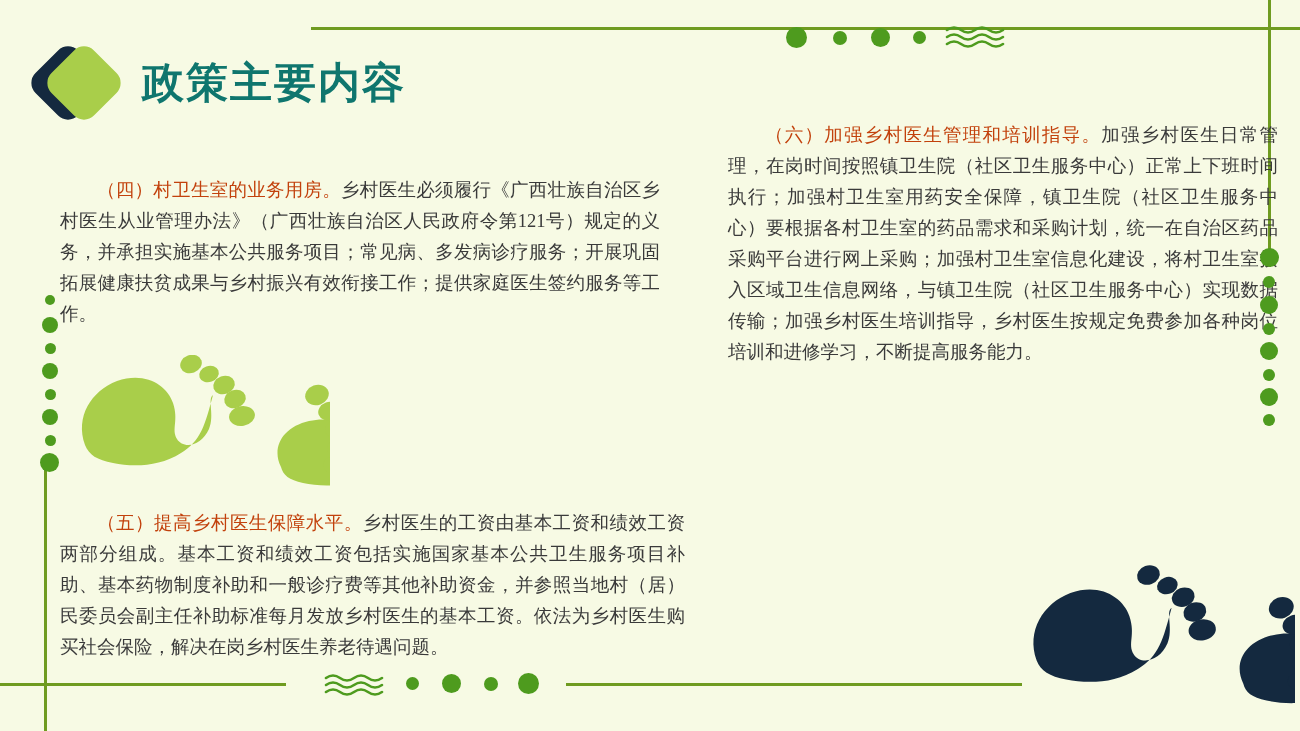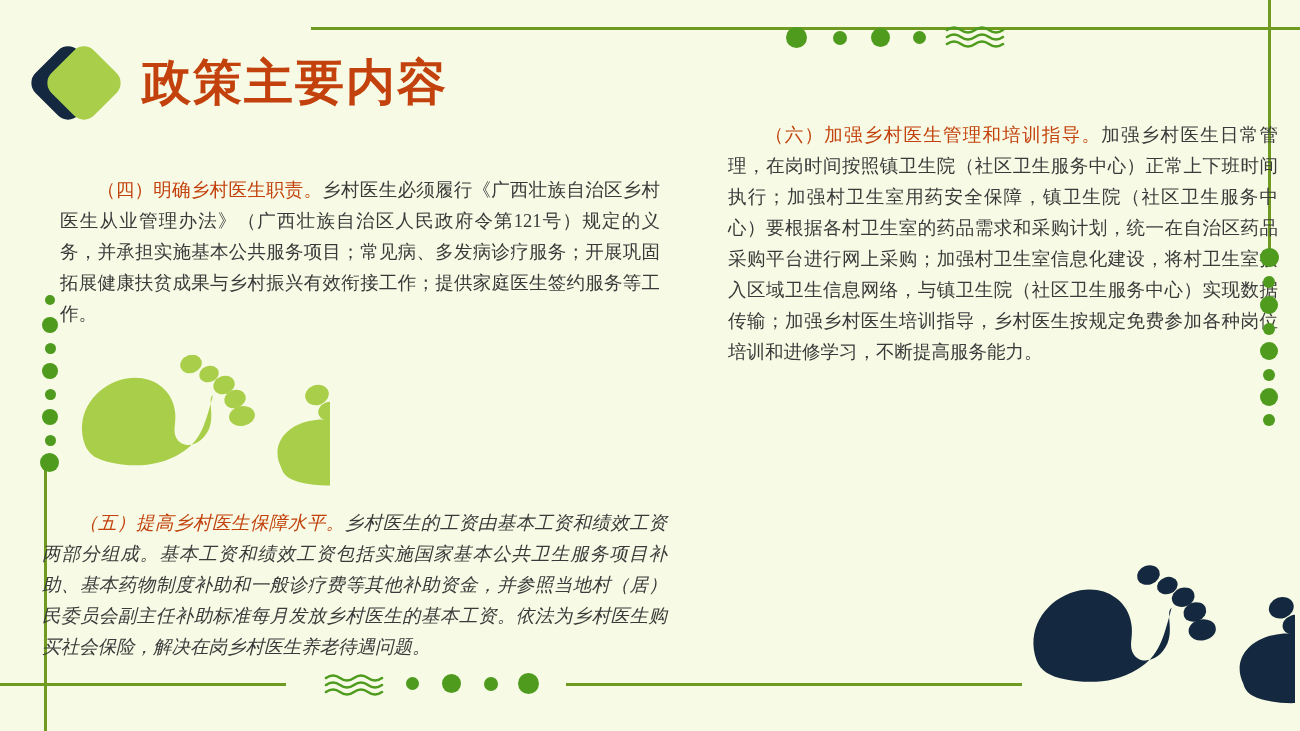--- a/index.html
+++ b/index.html
@@ -23,41 +23,41 @@
 
   
   #header{position:absolute;left:34px;top:40px;display:flex;align-items:center;gap:22px;}
   .logo{position:relative;width:86px;height:86px;}
   .logo .dia{position:absolute;width:60px;height:60px;border-radius:14px;transform:rotate(45deg);}
   .logo .dia.back{left:4px;top:13px;background:#14293f;}
   .logo .dia.front{left:20px;top:13px;background:#a9ce4a;}
   #title{
     font-family:"DejaVu Sans","Liberation Sans",sans-serif;
     font-weight:bold;
-    font-size:49px;
+    font-size:42px;
     letter-spacing:2px;
-    color:#c2410c;
+    color:#0f766e;
     white-space:nowrap;
   }
 
   
   .col{position:absolute;}
   .para{
     color:#3a3a3a;
     font-size:18.5px;
     line-height:31px;
     text-align:justify;
     text-justify:inter-ideograph;
     margin:0;
   }
   .para .lead{color:#c2410c;}
   .indent{text-indent:2em;}
 
   #col-left{left:60px;top:175px;width:600px;}
-  #col-left2{left:42px;top:508px;width:625px;font-style:italic;}
+  #col-left2{left:60px;top:508px;width:625px;}
   #col-right{left:728px;top:120px;width:550px;}
   #col-right2{left:728px;top:420px;width:550px;}
 
   
   .dot{position:absolute;border-radius:50%;background:#4e9b1e;}
 
   
   .wave{position:absolute;}
 
   
@@ -76,21 +76,21 @@
 
   <div id="header">
     <div class="logo">
       <div class="dia back"></div>
       <div class="dia front"></div>
     </div>
     <div id="title">政策主要内容</div>
   </div>
 
   <div class="col" id="col-left">
-    <p class="para indent"><span class="lead">（四）明确乡村医生职责。</span><span>乡村医生必须履行《广西壮族自治区乡村医生从业管理办法》（广西壮族自治区人民政府令第121号）规定的义务，并承担实施基本公共服务项目；常见病、多发病诊疗服务；开展巩固拓展健康扶贫成果与乡村振兴有效衔接工作；提供家庭医生签约服务等工作。</span></p>
+    <p class="para indent"><span class="lead">（四）村卫生室的业务用房。</span><span>乡村医生必须履行《广西壮族自治区乡村医生从业管理办法》（广西壮族自治区人民政府令第121号）规定的义务，并承担实施基本公共服务项目；常见病、多发病诊疗服务；开展巩固拓展健康扶贫成果与乡村振兴有效衔接工作；提供家庭医生签约服务等工作。</span></p>
   </div>
 
   <div class="col" id="col-left2">
     <p class="para indent"><span class="lead">（五）提高乡村医生保障水平。</span><span>乡村医生的工资由基本工资和绩效工资两部分组成。基本工资和绩效工资包括实施国家基本公共卫生服务项目补助、基本药物制度补助和一般诊疗费等其他补助资金，并参照当地村（居）民委员会副主任补助标准每月发放乡村医生的基本工资。依法为乡村医生购买社会保险，解决在岗乡村医生养老待遇问题。</span></p>
   </div>
 
   <div class="col" id="col-right">
     <p class="para indent"><span class="lead">（六）加强乡村医生管理和培训指导。</span><span>加强乡村医生日常管理，在岗时间按照镇卫生院（社区卫生服务中心）正常上下班时间执行；加强村卫生室用药安全保障，镇卫生院（社区卫生服务中心）要根据各村卫生室的药品需求和采购计划，统一在自治区药品采购平台进行网上采购；加强村卫生室信息化建设，将村卫生室接入区域卫生信息网络，与镇卫生院（社区卫生服务中心）实现数据传输；加强乡村医生培训指导，乡村医生按规定免费参加各种岗位培训和进修学习，不断提高服务能力。</span></p>
   </div>
 

